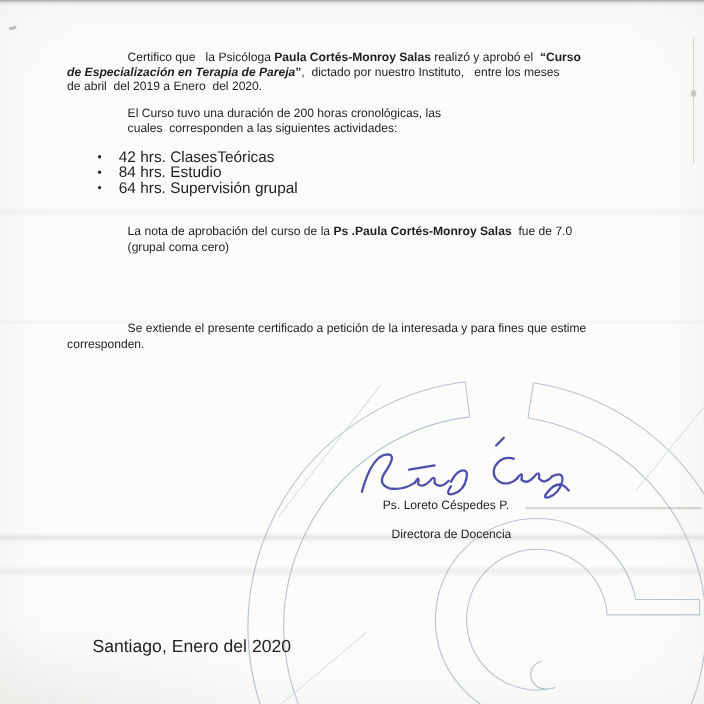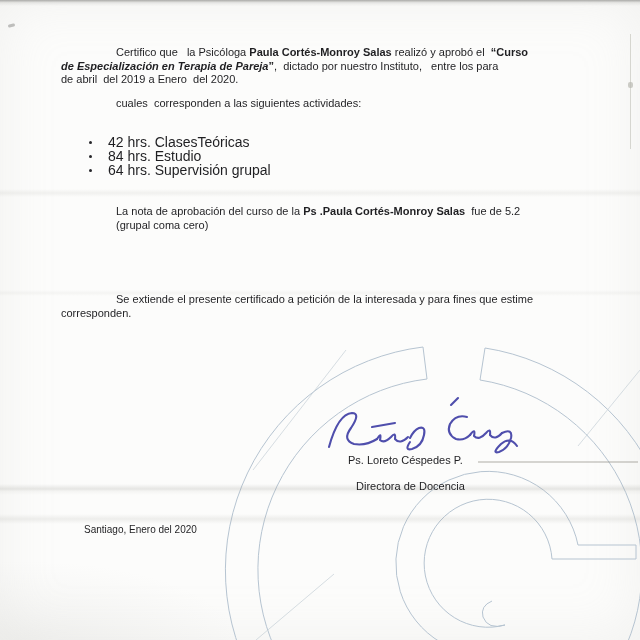--- a/index.html
+++ b/index.html
@@ -41,21 +41,21 @@
   #p-grade{top:205px;}
   #p-closing{top:255px;margin-top:38px;}
   .seg-n{font-weight:normal;}
   .seg-b{font-weight:bold;}
   .seg-bi{font-weight:bold;font-style:italic;}
   .bullet-row{white-space:pre;font-size:14px;line-height:13.9px;}
   .dot{display:inline-block;width:3px;height:3px;border-radius:50%;background:#26262a;
     margin-left:28px;margin-right:16px;vertical-align:3px;}
   .sig-name{position:absolute;left:348px;top:454px;font-size:11px;}
   .sig-title{position:absolute;left:356px;top:468px;font-size:11px;margin-top:12px;}
-  .footer-date{position:absolute;left:84px;top:524px;font-size:10px;}
+  .footer-date{position:absolute;left:84px;top:580px;font-size:16px;}
 </style>
 </head>
 <body>
 
 <div class="page">
 
   <svg class="wm-svg" viewBox="0 0 640 640" aria-hidden="true">
     <g fill="none" stroke-width="1" stroke="#b6c4d1">
       <path d="M485,348 A225,225 0 1 1 423,347"></path>
       <path d="M480,380 A192,192 0 1 1 427,379"></path>
@@ -78,33 +78,34 @@
   <div class="crease crease-1"></div>
   <div class="crease crease-2"></div>
   <div class="crease crease-3"></div>
   <div class="crease crease-4"></div>
   <div class="crease-name"></div>
   <div class="corner-wash"></div>
 
   <div class="content">
     <div id="p-intro" class="para">
         <div class="line indent"><span class="seg-n">Certifico que   la Psicóloga </span><span class="seg-b">Paula Cortés-Monroy Salas</span><span class="seg-n"> realizó y aprobó el  </span><span class="seg-b">“Curso</span></div>
-        <div class="line"><span class="seg-bi">de Especialización en Terapia de Pareja</span><span class="seg-b">”</span><span class="seg-n">,  dictado por nuestro Instituto,   entre los para</span></div>
+        <div class="line"><span class="seg-bi">de Especialización en Terapia de Pareja</span><span class="seg-b">”</span><span class="seg-n">,  dictado por nuestro Instituto,   entre los meses</span></div>
         <div class="line"><span class="seg-n">de abril  del 2019 a Enero  del 2020.</span></div>
       </div>
     <div id="p-duration" class="para block-indent">
+        <div class="line"><span class="seg-n">El Curso tuvo una duración de 200 horas cronológicas, las</span></div>
         <div class="line"><span class="seg-n">cuales  corresponden a las siguientes actividades:</span></div>
       </div>
     <div id="activities" class="para">
         <div class="bullet-row"><span class="dot"></span><span>42 hrs. ClasesTeóricas</span></div>
         <div class="bullet-row"><span class="dot"></span><span>84 hrs. Estudio</span></div>
         <div class="bullet-row"><span class="dot"></span><span>64 hrs. Supervisión grupal</span></div>
       </div>
     <div id="p-grade" class="para block-indent">
-        <div class="line"><span class="seg-n">La nota de aprobación del curso de la </span><span class="seg-b">Ps .Paula Cortés-Monroy Salas</span><span class="seg-n">  fue de 5.2</span></div>
+        <div class="line"><span class="seg-n">La nota de aprobación del curso de la </span><span class="seg-b">Ps .Paula Cortés-Monroy Salas</span><span class="seg-n">  fue de 7.0</span></div>
         <div class="line"><span class="seg-n">(grupal coma cero)</span></div>
       </div>
     <div id="p-closing" class="para">
         <div class="line indent"><span class="seg-n">Se extiende el presente certificado a petición de la interesada y para fines que estime</span></div>
         <div class="line"><span class="seg-n">corresponden.</span></div>
       </div>
   </div>
 
   <svg class="sig-svg" viewBox="0 0 210 60" aria-hidden="true">
     <g fill="none" stroke-width="2.1" stroke-linecap="round" stroke-linejoin="round" opacity="0.92" stroke="#4140a6">

